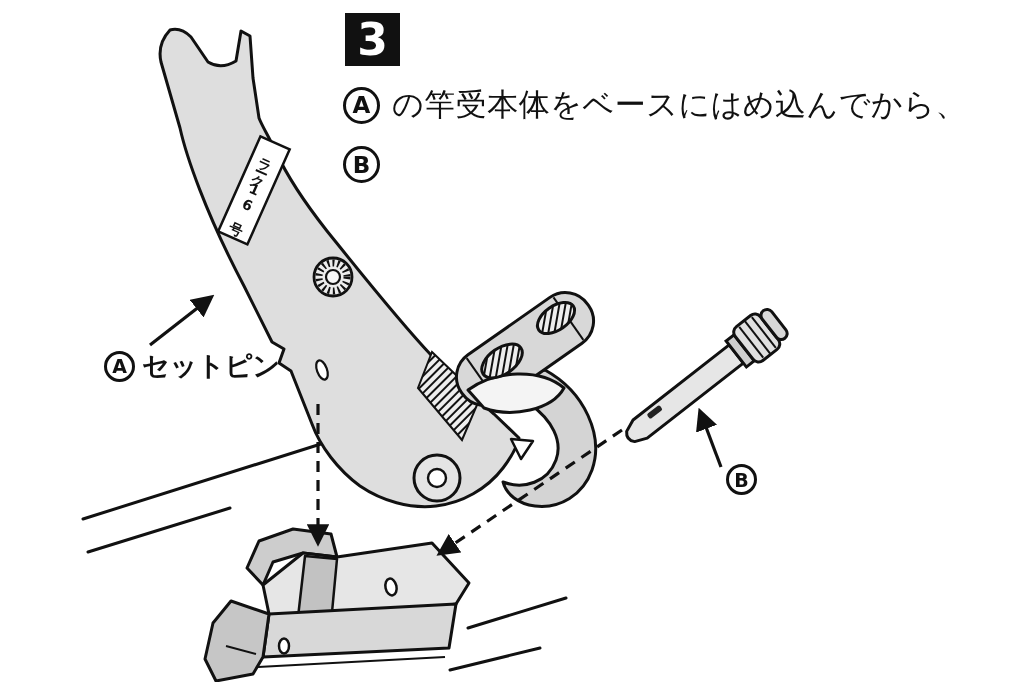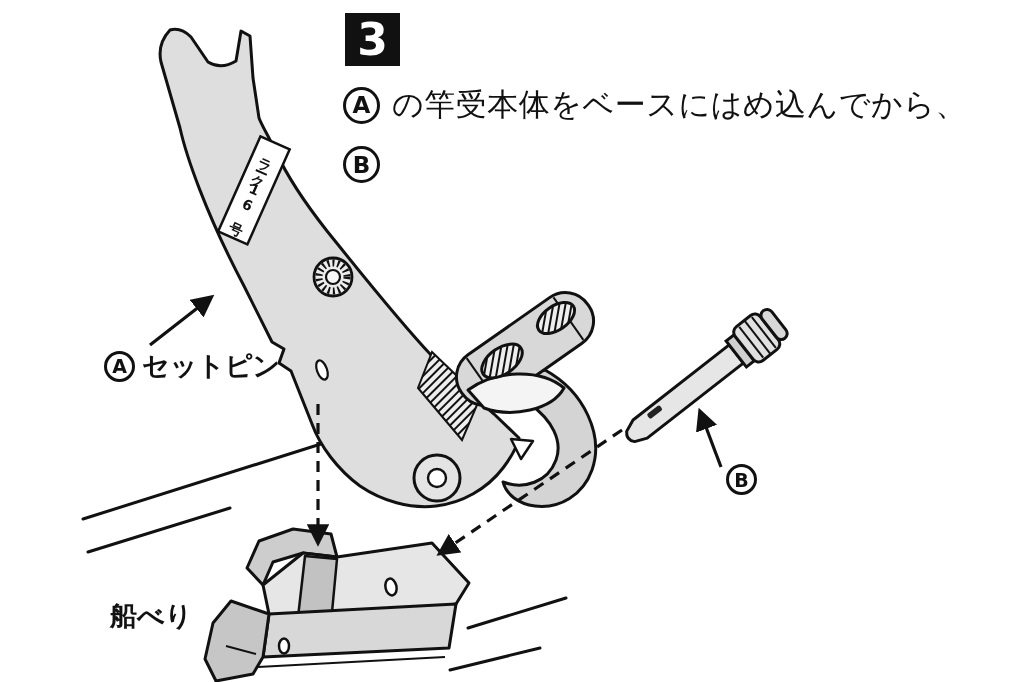--- a/index.html
+++ b/index.html
@@ -145,17 +145,14 @@
     <span class="circ">B</span>
   </div>
 
   <div class="plabel label-a">
     <span class="circ small">A</span>
     <span>セットピン</span>
   </div>
   <div class="plabel label-b">
     <span class="circ small">B</span>
   </div>
-  <div class="plabel label-base">
-    <span>船べり</span>
-  </div>
 
 </div>
 
 </body></html>

